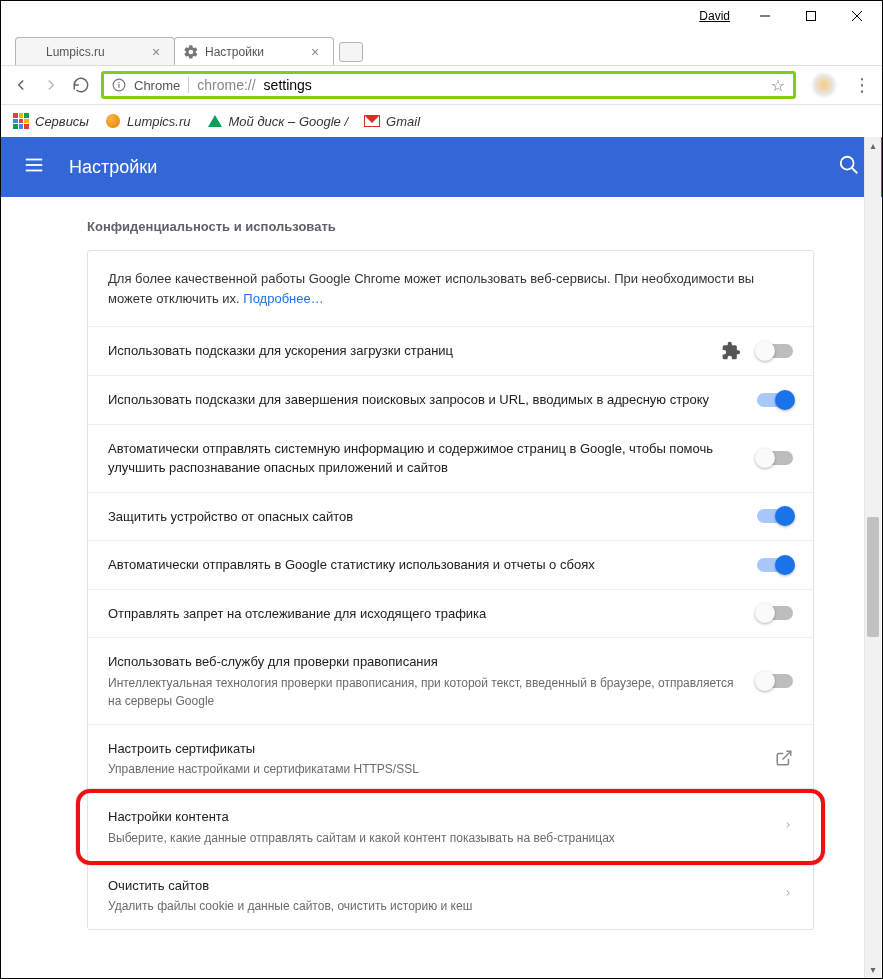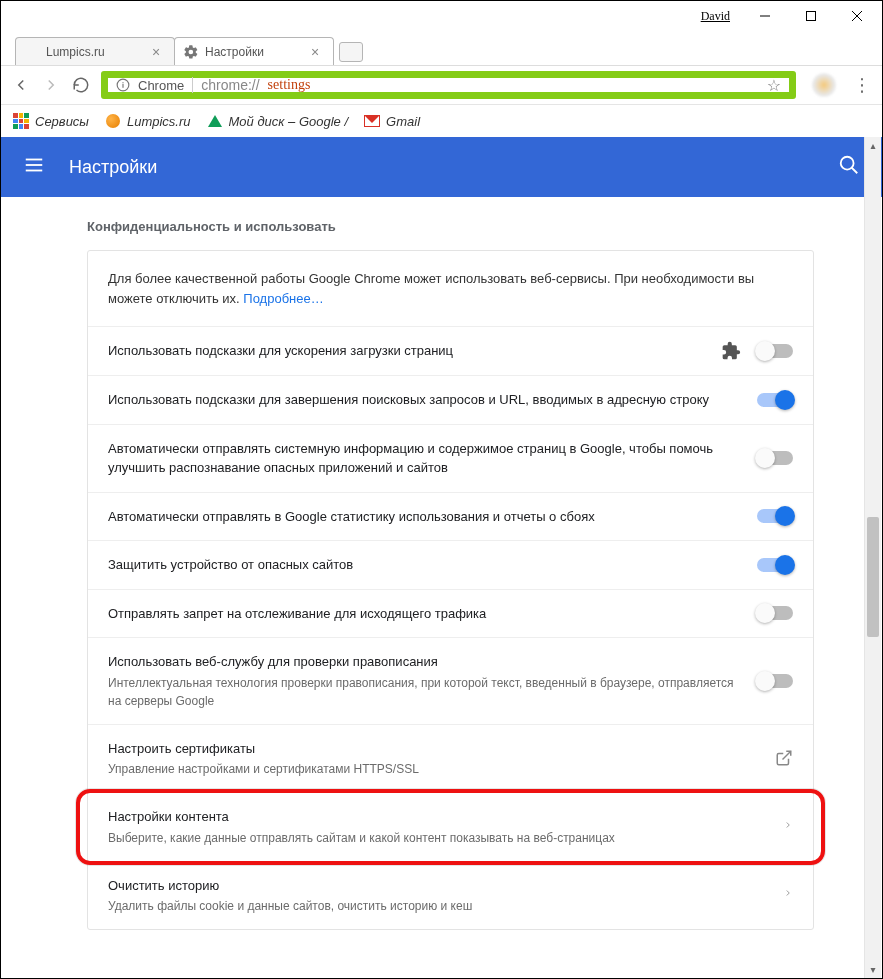--- a/index.html
+++ b/index.html
@@ -1,35 +1,35 @@
 <!DOCTYPE html>
 <html><head>
 <meta charset="utf-8">
 <style>
 * { box-sizing: border-box; margin: 0; padding: 0; }
 body { font-family: "Segoe UI", Arial, sans-serif; background: #fff; width: 883px; height: 979px; overflow: hidden; border: 1px solid #000; }
 .titlebar { height: 30px; display: flex; align-items: center; justify-content: flex-end; padding: 0 2px; background: #fff; }
-.titlebar .user { font-size: 12px; color: #000; margin-right: 12px; text-decoration: underline; font-family: Liberation Serif, serif; }
+.titlebar .user { font-size: 12px; color: #000; margin-right: 12px; text-decoration: underline; }
 .win-btn { width: 46px; height: 30px; display: flex; align-items: center; justify-content: center; cursor: pointer; }
 .win-btn svg { width: 12px; height: 12px; }
 .tabstrip { height: 34px; display: flex; align-items: flex-end; background: #fff; padding-left: 14px; }
 .tab { height: 28px; border: 1px solid #b5b5b5; border-bottom: none; border-radius: 4px 4px 0 0; display: flex; align-items: center; padding: 0 8px; font-size: 12px; color: #555; min-width: 160px; max-width: 180px; position: relative; background: #f5f5f5; margin-right: -1px;}
 .tab.active { background: #fff; z-index: 2; }
 .tab .favicon { width: 16px; height: 16px; margin-right: 6px; flex-shrink:0;}
 .tab .title { flex: 1; white-space: nowrap; overflow: hidden; text-overflow: ellipsis; }
 .tab .close { width:14px; color:#888; font-size:14px; line-height:1; cursor:pointer;}
 .newtab { width: 24px; height: 20px; border: 1px solid #b5b5b5; border-radius:3px; margin-left:6px; margin-bottom:3px; background:#f5f5f5;}
 .addr { height: 40px; border-top: 1px solid #ddd; border-bottom:1px solid #e5e5e5; display: flex; align-items: center; padding: 0 10px; gap: 10px; }
 .nav-ico { width:20px; height:20px; display:flex; align-items:center; justify-content:center; color:#777; cursor:pointer;}
 .nav-ico.disabled { color:#bbb; cursor:default;}
-.omnibox { flex:1; height:28px; border:7px solid #84cc16; border-radius:3px; display:flex; align-items:center; padding:0 8px; font-size:14px; color:#333; gap:8px;}
+.omnibox { flex:1; height:28px; border:3px solid #84cc16; border-radius:3px; display:flex; align-items:center; padding:0 8px; font-size:14px; color:#333; gap:8px;}
 .omnibox .secure { color:#555; font-size:13px;}
 .omnibox .host { color:#888; }
 .omnibox .sep { width:1px; height:16px; background:#ccc;}
-.omnibox .path { color:#c2410c; flex:1;font-family:Liberation Serif, serif; }
+.omnibox .path { color:#000000; flex:1; }
 .star { color:#777; font-size:16px; cursor:pointer;}
 .avatar-blur { width:24px;height:24px;border-radius:50%; background: radial-gradient(#f5c97a 0%, #e8e8e8 60%, #fff 100%); filter:blur(1px); margin:0 6px;}
 .menu-dots { width:20px; color:#666; font-size:18px; cursor:pointer; text-align:center;}
 .bookmarks { height: 32px; display:flex; align-items:center; padding:0 12px; gap:16px; font-size:13px; color:#333;font-style:italic;}
 .bm { display:flex; align-items:center; gap:6px; cursor:pointer;}
 .bm .ico { width:16px; height:16px; display:flex; align-items:center; justify-content:center;}
 .orange-circle { width:14px;height:14px;border-radius:50%;background:radial-gradient(circle at 35% 35%, #ffb347, #e67e00);}
 .apps-grid { width:16px; height:16px; display:grid; grid-template-columns:repeat(3,1fr); grid-template-rows:repeat(3,1fr); gap:1px;}
 .apps-grid span{background:#db4437;} .apps-grid span:nth-child(2){background:#f4b400;} .apps-grid span:nth-child(3){background:#0f9d58;} .apps-grid span:nth-child(4){background:#4285f4;} .apps-grid span:nth-child(5){background:#db4437;} .apps-grid span:nth-child(6){background:#f4b400;} .apps-grid span:nth-child(7){background:#0f9d58;} .apps-grid span:nth-child(8){background:#4285f4;} .apps-grid span:nth-child(9){background:#db4437;}
 .drive-ico{width:0;height:0;border-left:7px solid transparent;border-right:7px solid transparent;border-bottom:12px solid #0f9d58;position:relative;}
@@ -215,29 +215,29 @@
           <div class="row">
             <div class="txt">
               <div>Автоматически отправлять системную информацию и содержимое страниц в Google, чтобы помочь улучшить распознавание опасных приложений и сайтов</div>
             </div>
             <div class="toggle off">
               <div class="knob"></div>
             </div>
           </div>
           <div class="row">
             <div class="txt">
+              <div>Защитить устройство от опасных сайтов</div>
+            </div>
+            <div class="toggle on">
+              <div class="knob"></div>
+            </div>
+          </div>
+          <div class="row">
+            <div class="txt">
               <div>Автоматически отправлять в Google статистику использования и отчеты о сбоях</div>
-            </div>
-            <div class="toggle on">
-              <div class="knob"></div>
-            </div>
-          </div>
-          <div class="row">
-            <div class="txt">
-              <div>Защитить устройство от опасных сайтов</div>
             </div>
             <div class="toggle on">
               <div class="knob"></div>
             </div>
           </div>
           <div class="row">
             <div class="txt">
               <div>Отправлять запрет на отслеживание для исходящего трафика</div>
             </div>
             <div class="toggle off">
@@ -269,21 +269,21 @@
               <div>Настройки контента</div>
               <div class="sub">Выберите, какие данные отправлять сайтам и какой контент показывать на веб-страницах</div>
             </div>
             <span class="chevron"><svg viewBox="0 0 24 24" width="10" height="14" fill="none" stroke="#888" stroke-width="2">
                 <polyline points="9 18 15 12 9 6"></polyline>
               </svg></span>
             <div class="highlight" style="inset: -4px -12px;"></div>
           </div>
           <div class="row">
             <div class="txt">
-              <div>Очистить историю</div>
+              <div>Очистить сайтов</div>
               <div class="sub">Удалить файлы cookie и данные сайтов, очистить историю и кеш</div>
             </div>
             <span class="chevron"><svg viewBox="0 0 24 24" width="10" height="14" fill="none" stroke="#888" stroke-width="2">
                 <polyline points="9 18 15 12 9 6"></polyline>
               </svg></span>
           </div>
         </div>
     </div>
   </div>
 

